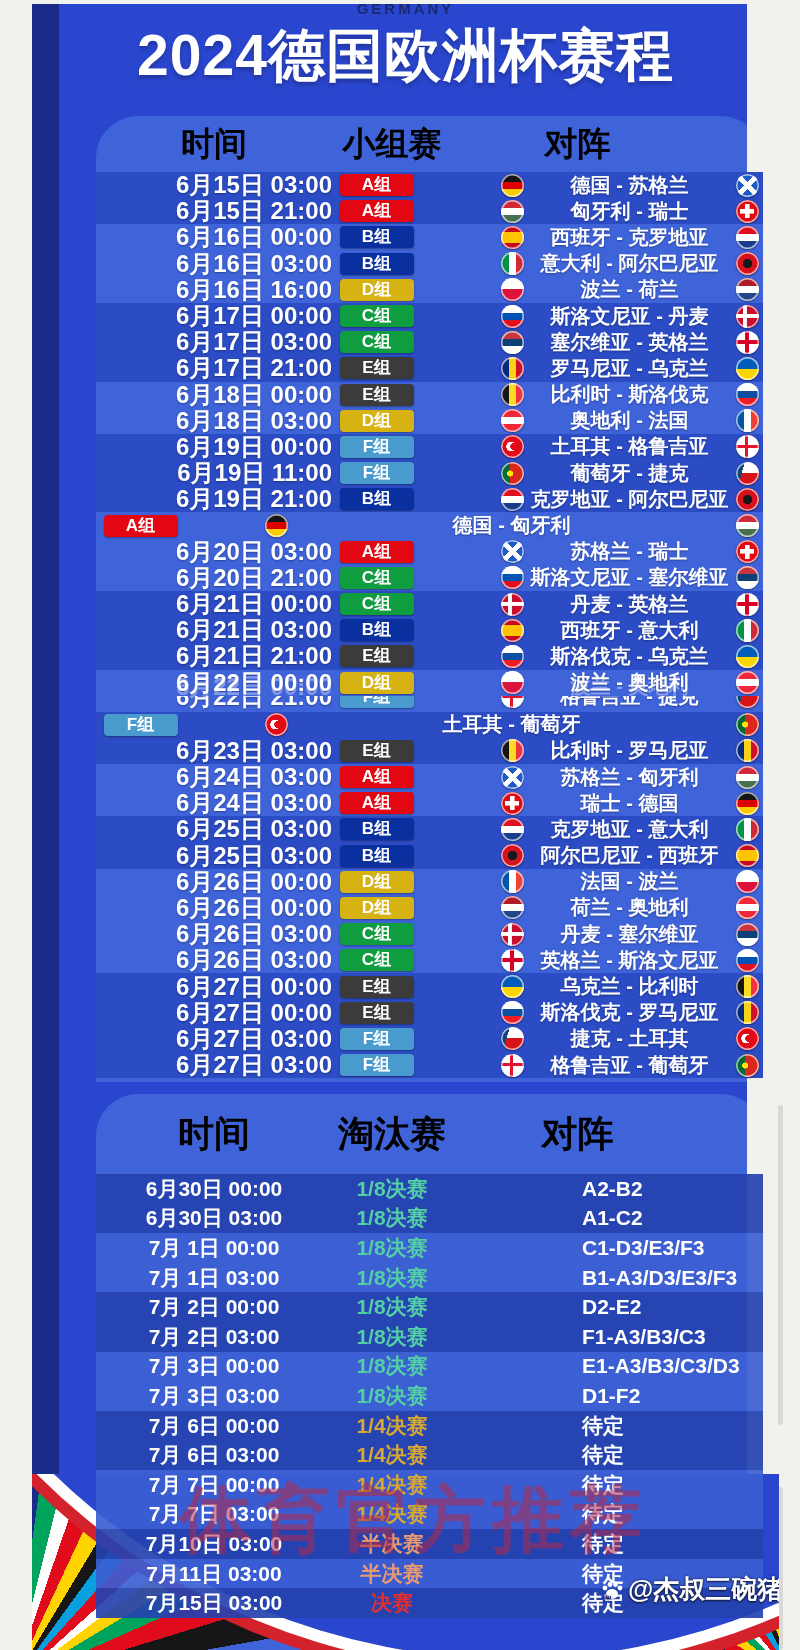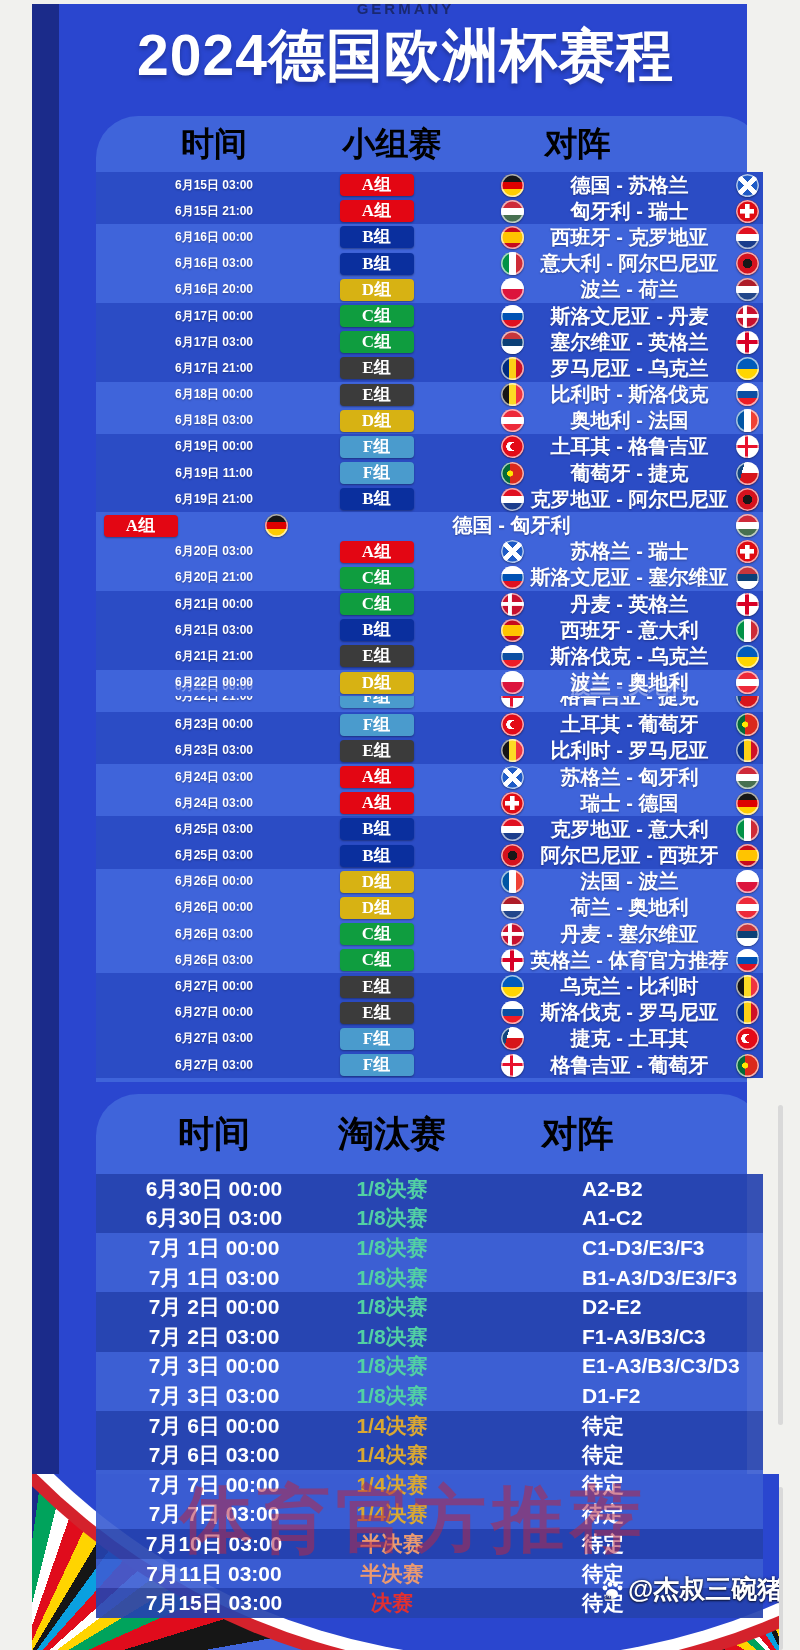--- a/index.html
+++ b/index.html
@@ -20,22 +20,22 @@
   .panel-group .thead{height:56px;font-size:33px;}
   .panel-knockout .thead{height:80px;font-size:36px;}
   .th-time{width:236px;text-align:center;}
   .th-stage{width:120px;text-align:center;white-space:nowrap;}
   .th-match{flex:1;text-align:center;padding-right:60px;}
 
   .rows{position:relative;z-index:4;}
   .row{display:flex;align-items:center;height:26.2px;color:#fff;font-weight:bold;}
   .band-dark{background:var(--row_dark,#2b4cc5);}
   .band-light{background:var(--row_light,#3f64da);}
-  .c-date{width:236px;text-align:center;font-size:12px;white-space:pre;text-shadow:0 1px 2px rgba(0,0,30,.35);}
-  .c-badge{width:89px;display:flex;justify-content:center;font-family:Liberation Serif, serif;}
+  .c-date{width:236px;text-align:right;font-size:24px;white-space:pre;text-shadow:0 1px 2px rgba(0,0,30,.35);}
+  .c-badge{width:89px;display:flex;justify-content:center;}
   .badge{display:inline-block;min-width:74px;text-align:center;font-size:17px;line-height:22px;
          border-radius:4px;box-shadow:0 1px 2px rgba(0,0,0,.35);}
   .b-A{background:var(--badge_A,#e30613);} .b-B{background:var(--badge_B,#0a2f9e);}
   .b-C{background:var(--badge_C,#0f9d3f);} .b-D{background:var(--badge_D,#d7b213);}
   .b-E{background:var(--badge_E,#3b3b3b);} .b-F{background:var(--badge_F,#4a9bcd);}
   .c-flag{width:24px;display:flex;justify-content:center;}
   .c-flag.left{margin-left:79px;}
   .c-flag.right{margin-right:4px;}
   .c-match{flex:1;text-align:center;font-size:20px;white-space:nowrap;text-shadow:0 1px 2px rgba(0,0,30,.35);}
 
@@ -178,21 +178,21 @@
             </span>
     <span class="c-flag left">
               <span class="flag f-italy"></span>
             </span>
     <span class="c-match">意大利 - 阿尔巴尼亚</span>
     <span class="c-flag right">
               <span class="flag f-albania"></span>
             </span>
   </div>
           <div class="row band-light">
-    <span class="c-date">6月16日 20:00</span>
+    <span class="c-date">6月16日 16:00</span>
     <span class="c-badge">
               <span class="badge b-D">D组</span>
             </span>
     <span class="c-flag left">
               <span class="flag f-poland"></span>
             </span>
     <span class="c-match">波兰 - 荷兰</span>
     <span class="c-flag right">
               <span class="flag f-netherlands"></span>
             </span>
@@ -400,21 +400,20 @@
     <span class="c-flag left">
                 <span class="flag f-poland"></span>
               </span>
     <span class="c-match">波兰 - 奥地利</span>
     <span class="c-flag right">
                 <span class="flag f-austria"></span>
               </span>
   </div>
           </div>
           <div class="row band-dark">
-    <span class="c-date">6月23日 00:00</span>
     <span class="c-badge">
               <span class="badge b-F">F组</span>
             </span>
     <span class="c-flag left">
               <span class="flag f-turkey"></span>
             </span>
     <span class="c-match">土耳其 - 葡萄牙</span>
     <span class="c-flag right">
               <span class="flag f-portugal"></span>
             </span>
@@ -524,21 +523,21 @@
             </span>
   </div>
           <div class="row band-light">
     <span class="c-date">6月26日 03:00</span>
     <span class="c-badge">
               <span class="badge b-C">C组</span>
             </span>
     <span class="c-flag left">
               <span class="flag f-england"></span>
             </span>
-    <span class="c-match">英格兰 - 体育官方推荐</span>
+    <span class="c-match">英格兰 - 斯洛文尼亚</span>
     <span class="c-flag right">
               <span class="flag f-slovenia"></span>
             </span>
   </div>
           <div class="row band-dark">
     <span class="c-date">6月27日 00:00</span>
     <span class="c-badge">
               <span class="badge b-E">E组</span>
             </span>
     <span class="c-flag left">

